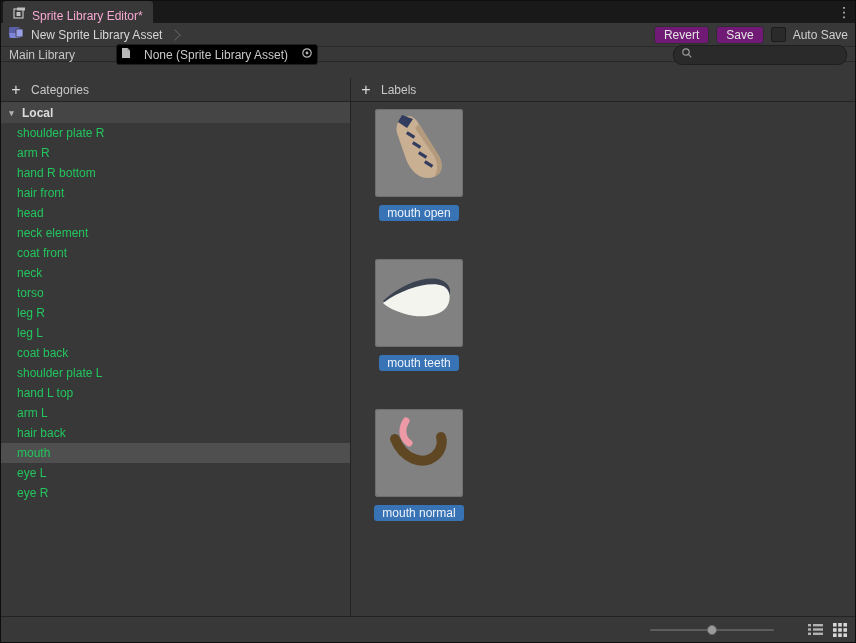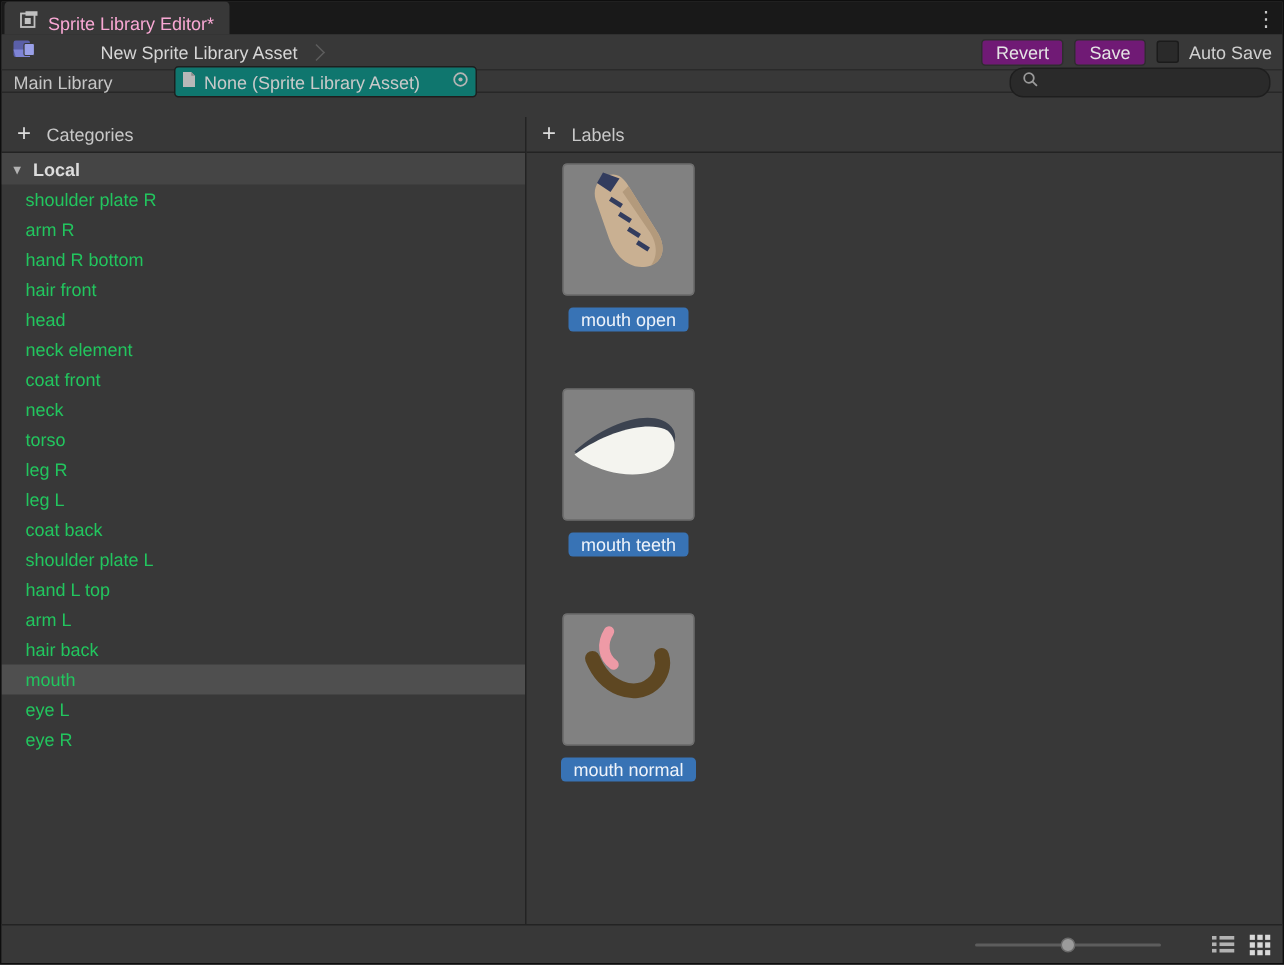--- a/index.html
+++ b/index.html
@@ -5,31 +5,31 @@
   html,body{margin:0;padding:0;background:#4a4a4a;font-family:"Liberation Sans",sans-serif;}
   .window{position:relative;width:856px;height:643px;background:#383838;border:1px solid #0e0e0e;box-sizing:border-box;overflow:hidden;color:#d2d2d2;font-size:12px;}
 
   
   .tabbar{position:absolute;left:0;top:0;right:0;height:22px;background:#191919;display:flex;align-items:stretch;}
   .tab{margin-left:2px;background:#383838;display:flex;align-items:flex-end;gap:6px;padding:0 10px;color:#f9a8d4;border-radius:3px 3px 0 0;}
   .kebab{margin-left:auto;width:22px;display:flex;align-items:center;justify-content:center;color:#c8c8c8;font-size:14px;cursor:pointer;}
 
   
   .toolbar{position:absolute;left:0;top:22px;right:0;height:24px;background:#383838;border-bottom:1px solid #2a2a2a;display:flex;align-items:center;padding:0 7px;gap:7px;box-sizing:border-box;}
-  .crumb{color:#d6d6d6;margin-left:36px;}
+  .crumb{color:#d6d6d6;}
   .crumb-chevron{width:7px;height:7px;border-top:1px solid #5d5d5d;border-right:1px solid #5d5d5d;transform:rotate(45deg);margin-left:2px;}
   .spacer{flex:1;}
   .ubtn{background:#701a75;border:1px solid #2e2e2e;border-radius:3px;color:#e4e4e4;font-size:12px;font-family:"Liberation Sans",sans-serif;height:18px;padding:0 9px;line-height:16px;cursor:pointer;}
   .checkbox{width:13px;height:13px;background:#2a2a2a;border:1px solid #1b1b1b;border-radius:2px;display:inline-block;cursor:pointer;}
   .autosave-label{color:#cfcfcf;}
 
   
   .library-row{position:absolute;left:0;top:47px;right:0;height:14px;border-bottom:1px solid #272727;display:flex;align-items:center;padding:0 8px;box-sizing:border-box;}
   .lib-label{width:107px;color:#c6c6c6;}
-  .object-field{width:192px;height:19px;background:#0f766e;border:1px solid #1e1e1e;border-radius:3px;display:flex;align-items:center;gap:5px;padding:0 4px;cursor:pointer;}
+  .object-field{width:192px;height:19px;background:#000000;border:1px solid #1e1e1e;border-radius:3px;display:flex;align-items:center;gap:5px;padding:0 4px;cursor:pointer;text-align:center;}
   .object-field .val{flex:1;color:#c9c9c9;white-space:nowrap;overflow:hidden;}
   .search{margin-left:auto;width:158px;height:18px;background:#2a2a2a;border:1px solid #1e1e1e;border-radius:9px;display:flex;align-items:center;padding:0 7px;gap:4px;}
   .search input{flex:1;background:transparent;border:none;outline:none;color:#d2d2d2;font-size:12px;font-family:"Liberation Sans",sans-serif;min-width:0;}
 
   
   .main{position:absolute;left:0;top:77px;right:0;bottom:26px;display:flex;}
   .left{width:350px;border-right:1px solid #232323;display:flex;flex-direction:column;box-sizing:border-box;}
   .right{flex:1;display:flex;flex-direction:column;}
   .panel-header{height:23px;border-bottom:1px solid #232323;display:flex;align-items:center;gap:9px;padding:0 9px;color:#c8c8c8;flex:none;}
   .plus{font-size:16px;line-height:14px;color:#dcdcdc;cursor:pointer;width:12px;text-align:center;}

